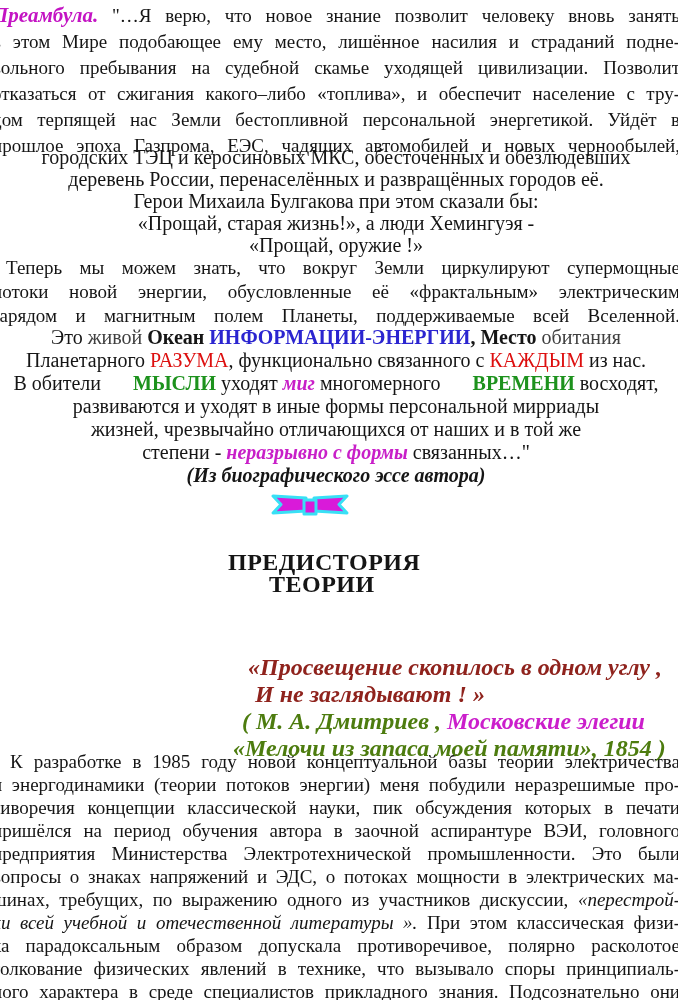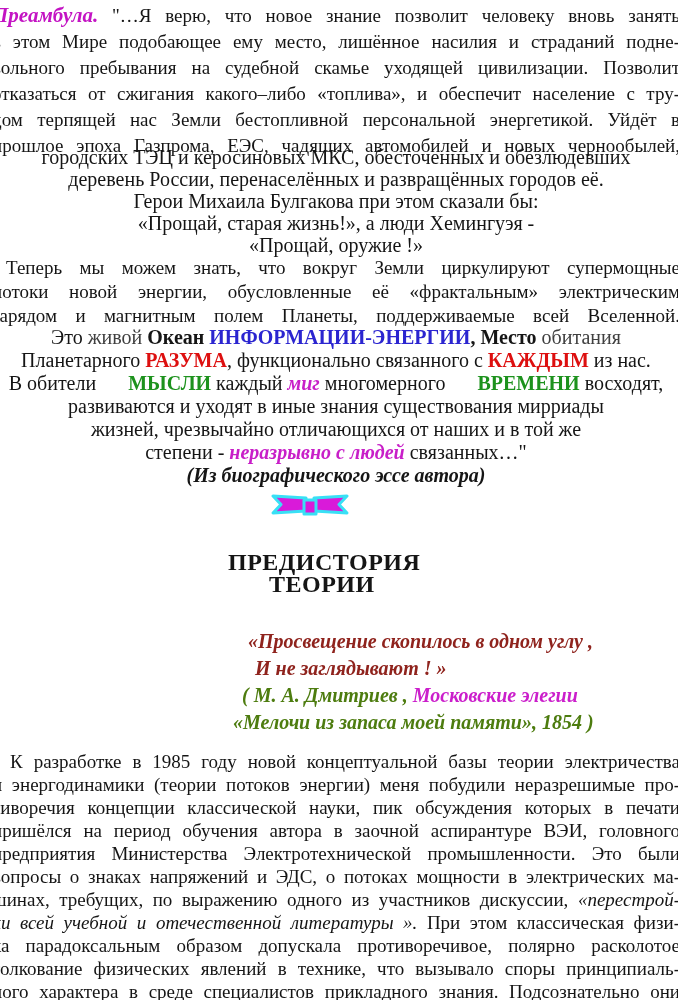--- a/index.html
+++ b/index.html
@@ -23,43 +23,43 @@
   
   #blockA   { top:2px;   font-size:19px; line-height:26px; }
   #blockB   { top:146px; font-size:20px; line-height:22px; }
   #blockC   { top:256px; font-size:19px; line-height:24px; }
   #blockD   { top:326px; font-size:20px; line-height:23px; }
   #mainPara { top:750px; font-size:19px; line-height:23px; }
 
   
   .title  { color:#c313c3; font-weight:bold; font-style:italic; font-size:21px; }
   .red    { color:#404040; }
-  .redb   { color:#dd0f0f; font-weight:bold; }
+  .redb   { color:#dd0f0f; font-weight:normal; }
   .blueb  { color:#2b25d0; font-weight:bold; }
   .b      { font-weight:bold; }
   .greenb { color:#1d921d; font-weight:bold;margin-left:27px; }
   .magbi  { color:#c81fc8; font-weight:bold; font-style:italic;margin-top:16px; }
   .bi     { font-weight:bold; font-style:italic;text-align:right; }
   .i      { font-style:italic; }
   .maroon { color:#8f231d; font-weight:bold; font-style:italic; }
   .navy   { color:#4d7c0f; font-weight:bold; font-style:italic; }
   .mag    { color:#cb1ecb; font-weight:bold; font-style:italic; }
 
   
   .heading {
     position:absolute; left:228px; top:551px;
     font-weight:bold; font-size:24px; line-height:22px;
     letter-spacing:0.5px;
   }
   .heading .h2 { display:block; margin-left:41px; }
 
   
   .quote {
-    position:absolute; left:233px; top:628px;
-    font-size:20px; line-height:27px;
+    position:absolute; left:233px; top:654px;
+    font-size:24px; line-height:27px;
   }
 
   
   .ribbon { position:absolute; left:271px; top:492px; }
   .ribbon polygon, .ribbon rect { fill:#d91ad9; stroke:#38e0f5; stroke-width:3; stroke-linejoin:round; }
 </style>
 </head>
 <body>
 
 <div class="page">
@@ -81,24 +81,24 @@
         <div class="line"><span>«Прощай, оружие !»</span></div>
       </div>
     <div id="blockC" class="block j">
         <div class="line" style="text-indent: 14px;"><span>Теперь мы можем знать, что вокруг Земли циркулируют супермощные</span></div>
         <div class="line"><span>потоки новой энергии, обусловленные её «фрактальным» электрическим</span></div>
         <div class="line"><span>зарядом и магнитным полем Планеты, поддерживаемые всей Вселенной.</span></div>
       </div>
     <div id="blockD" class="block c">
         <div class="line"><span>Это </span><span class="red">живой </span><span class="b">Океан </span><span class="blueb">ИНФОРМАЦИИ-ЭНЕРГИИ</span><span class="b">, </span><span class="b">Место </span><span class="red">обитания</span></div>
         <div class="line"><span>Планетарного </span><span class="redb">РАЗУМА</span><span>, функционально связанного с </span><span class="redb">КАЖДЫМ</span><span> из нас.</span></div>
-        <div class="line"><span>В обители </span><span class="greenb">МЫСЛИ</span><span> каждый </span><span class="magbi">миг</span><span> многомерного </span><span class="greenb">ВРЕМЕНИ</span><span> восходят,</span></div>
-        <div class="line"><span>развиваются и уходят в иные знания существования мирриады</span></div>
+        <div class="line"><span>В обители </span><span class="greenb">МЫСЛИ</span><span> уходят </span><span class="magbi">миг</span><span> многомерного </span><span class="greenb">ВРЕМЕНИ</span><span> восходят,</span></div>
+        <div class="line"><span>развиваются и уходят в иные формы персональной мирриады</span></div>
         <div class="line"><span>жизней, чрезвычайно отличающихся от наших и в той же</span></div>
-        <div class="line"><span>степени - </span><span class="magbi">неразрывно с людей</span><span> связанных…"</span></div>
+        <div class="line"><span>степени - </span><span class="magbi">неразрывно с формы</span><span> связанных…"</span></div>
         <div class="line"><span class="bi">(Из биографического эссе автора)</span></div>
       </div>
     <div id="mainPara" class="block j">
         <div class="line" style="text-indent: 18px;"><span>К разработке в 1985 году новой концептуальной базы теории электричества</span></div>
         <div class="line"><span>и энергодинамики (теории потоков энергии) меня побудили неразрешимые про-</span></div>
         <div class="line"><span>тиворечия концепции классической науки, пик обсуждения которых в печати</span></div>
         <div class="line"><span>пришёлся на период обучения автора в заочной аспирантуре ВЭИ, головного</span></div>
         <div class="line"><span>предприятия Министерства Электротехнической промышленности. Это были</span></div>
         <div class="line"><span>вопросы о знаках напряжений и ЭДС, о потоках мощности в электрических ма-</span></div>
         <div class="line"><span>шинах, требущих, по выражению одного из участников дискуссии, </span><span class="i">«перестрой-</span></div>

